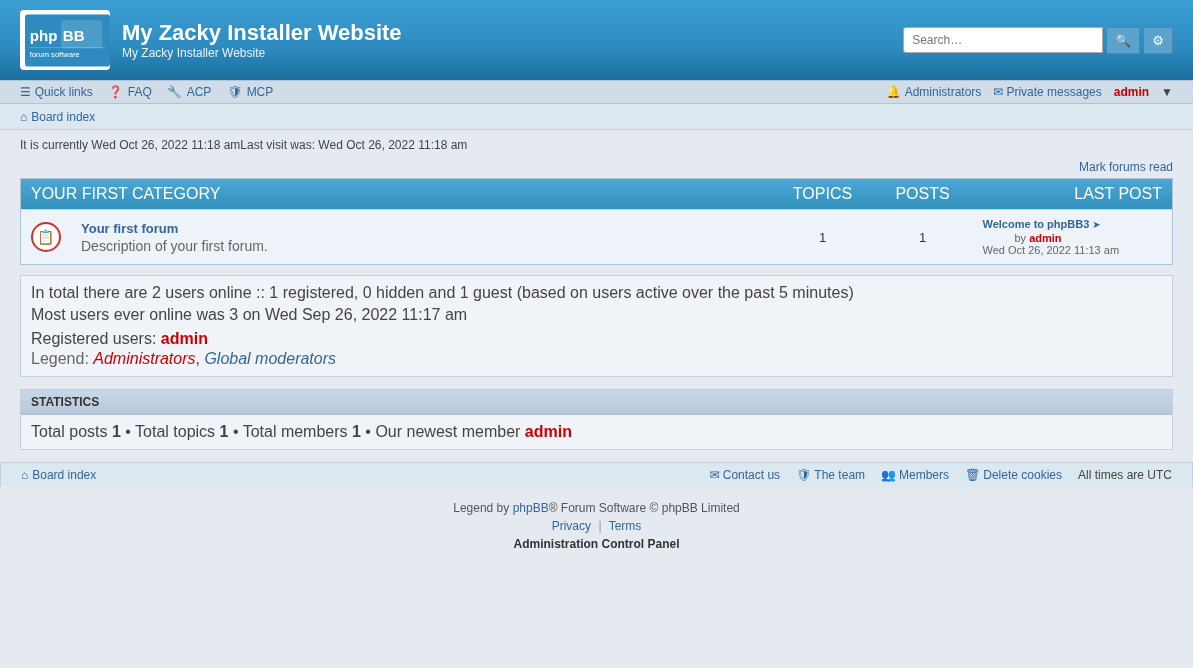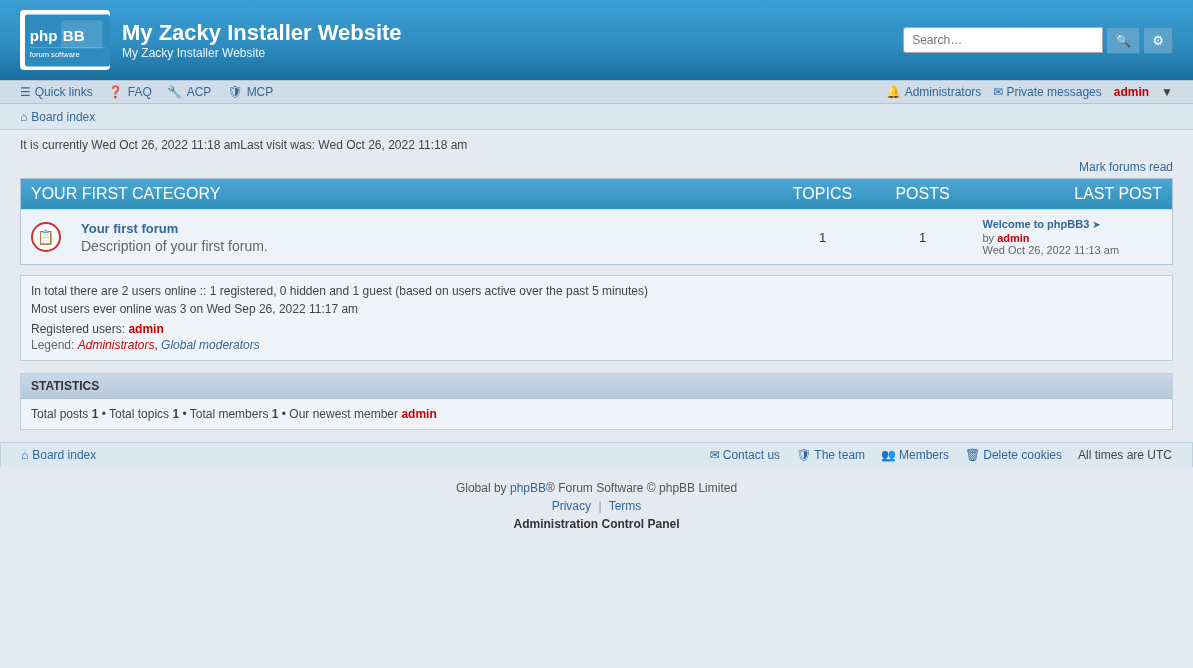--- a/index.html
+++ b/index.html
@@ -185,42 +185,42 @@
     .forum-name a {
       color: #336699;
       text-decoration: none;
       font-weight: bold;
       font-size: 13px;
     }
     .forum-desc { font-size: 14px; color: #666; margin-top: 2px; }
     .col-num { text-align: center; font-size: 13px; }
     .last-post { font-size: 11px; }
     .last-post-title a { color: #336699; text-decoration: none; font-weight: bold; }
-    .last-post-by { color: #666; margin-top: 2px; }
+    .last-post-by { color: #666; margin-top: 2px; margin-left: 32px; }
     .last-post-by a { color: #cc0000; text-decoration: none; font-weight: bold; }
     .last-post-time { color: #666; }
 
     
     .section-box {
       border: 1px solid #c0d0de;
       margin-bottom: 12px;
     }
     .section-header {
       background: linear-gradient(180deg, #c8d8e8 0%, #b8c8da 100%);
       padding: 5px 10px;
       font-weight: bold;
       font-size: 12px;
       color: #333;
       text-transform: uppercase;
       border-bottom: 1px solid #b0c0d0;
     }
     .section-body {
       background: #f0f4f8;
       padding: 8px 10px;
-      font-size: 12px;
+      font-size: 16px;
       color: #444;
     }
     .section-body a { color: #cc0000; font-weight: bold; text-decoration: none; }
     .legend-admins { color: #cc0000; font-style: italic; }
     .legend-moderators { color: #336699; font-style: italic; }
 
     
     .footer-breadcrumb {
       background: #dce8f0;
       border: 1px solid #c0d0de;
@@ -419,21 +419,21 @@
     <a>
       <span>🗑</span>
       <span>Delete cookies</span>
     </a>
     <span class="timezone">All times are UTC</span>
   </div>
 </div>
 
 <div class="bottom-footer">
   <div>
-    <span>Global by </span><a>phpBB</a><span>® Forum Software © phpBB Limited</span>
+    <span>Legend by </span><a>phpBB</a><span>® Forum Software © phpBB Limited</span>
   </div>
   <div style="margin-top:4px;">
     <a>Privacy</a>
     <span class="divider">|</span>
     <a>Terms</a>
   </div>
   <div style="margin-top:4px;">
     <a class="acp-link">Administration Control Panel</a>
   </div>
 </div>

